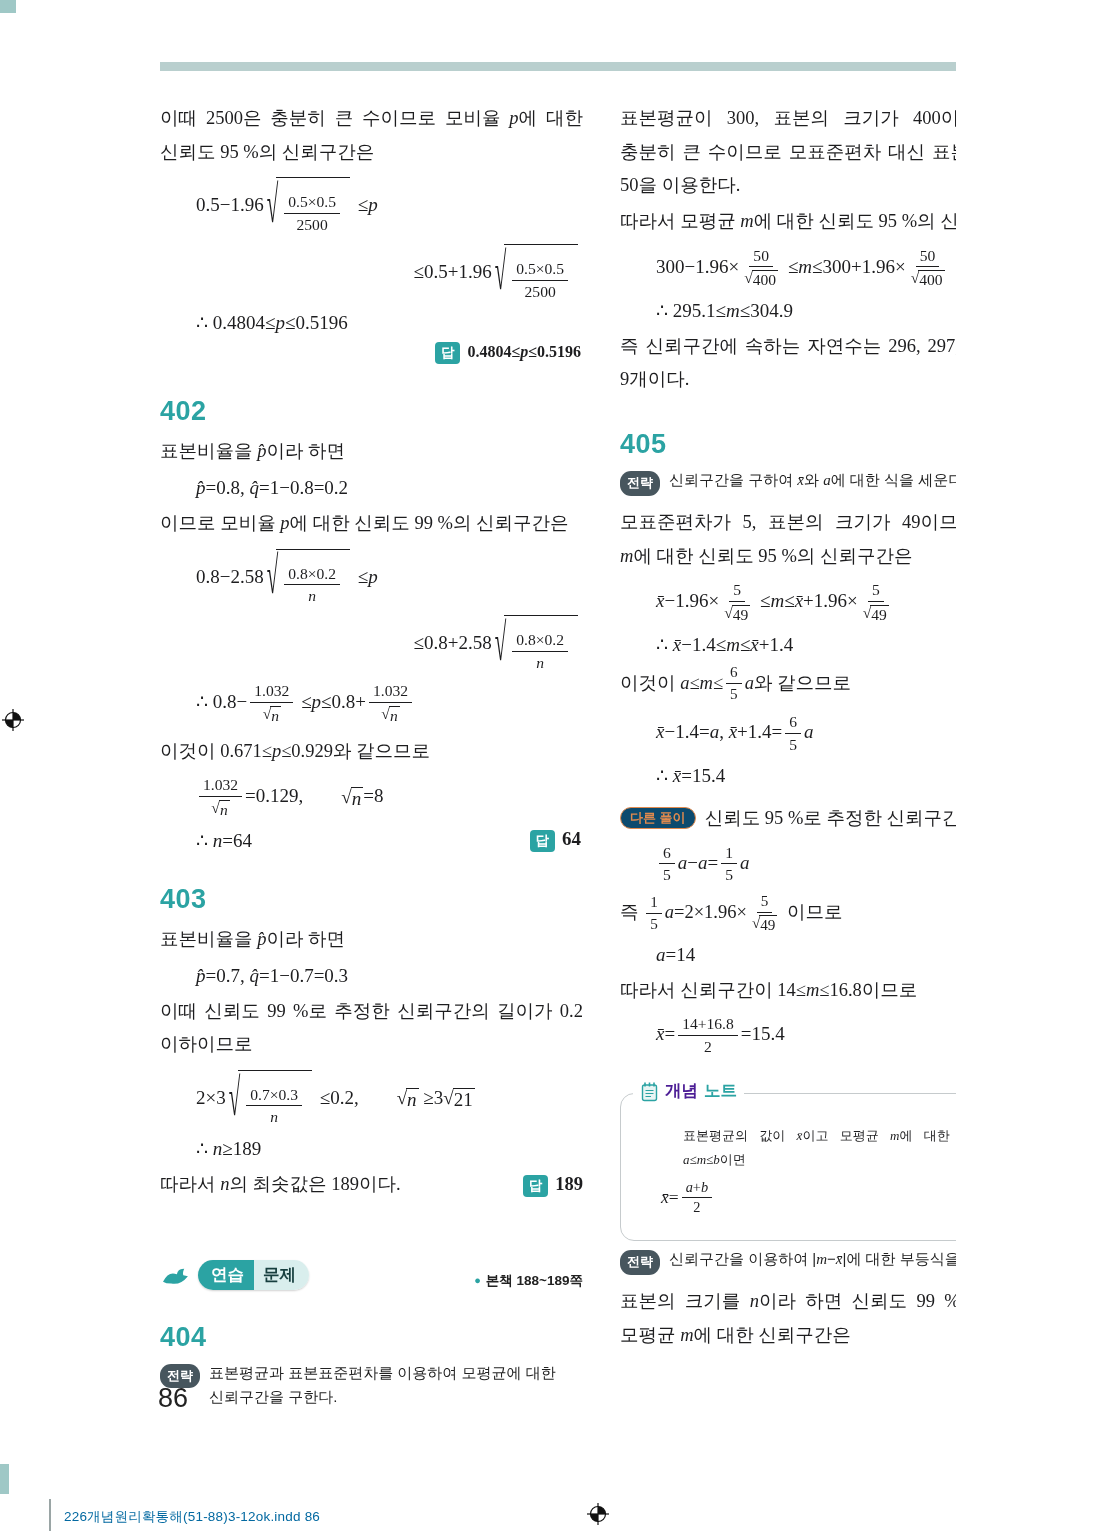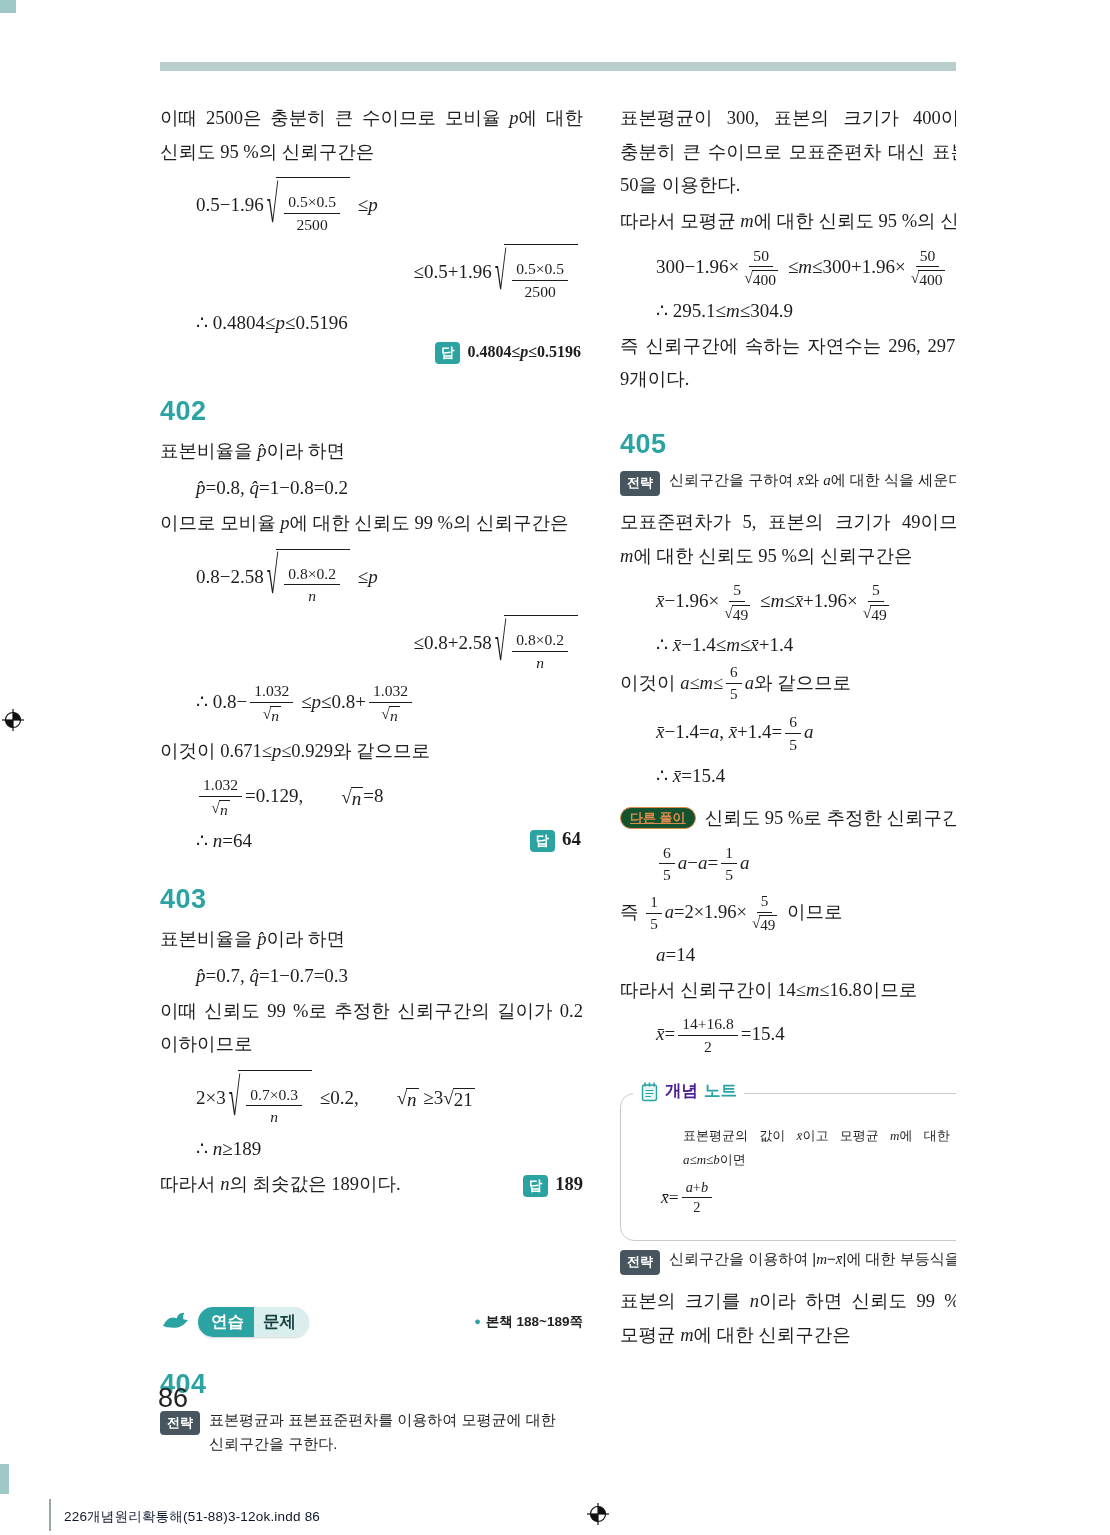--- a/index.html
+++ b/index.html
@@ -25,27 +25,27 @@
   .frow{display:flex;justify-content:space-between;align-items:center;padding-right:2px;}
   .hnum{font:700 27px "Liberation Sans","DejaVu Sans",sans-serif;color:var(--teal);margin:32px 0 8px;letter-spacing:.5px;}
 
   .badge-ans{display:inline-block;background:var(--teal);color:#fff;font:700 13.5px "Liberation Sans",sans-serif;padding:2px 6px;border-radius:4px;margin-right:7px;vertical-align:middle;}
   .ans-text{font-weight:700;}
   .ansline{text-align:right;margin:8px 2px 4px 0;}
   .ans-wrap{white-space:nowrap;}
   .ans-float{float:right;margin-left:12px;}
 
   .strategy{display:flex;gap:9px;font:15px/1.6 "Liberation Sans","DejaVu Sans",sans-serif;color:#222;margin:4px 0 10px;}
-  .badge-strategy{flex:0 0 auto;background:var(--strategy_bg);color:#fff;font-size:13px;font-weight:700;padding:2px 7px;border-radius:4px;height:fit-content;margin-top:3px;}
+  .badge-strategy{flex:0 0 auto;background:var(--strategy_bg);color:#fff;font-size:13px;font-weight:700;padding:2px 7px;border-radius:11px;height:fit-content;margin-top:3px;}
   .strategy-text{word-break:keep-all;}
 
   .altsol{margin-top:14px;}
-  .badge-alt{display:inline-block;border:1.3px solid var(--alt);color:var(--alt);border-radius:12px;padding:1px 9px;font:700 13px "Liberation Sans",sans-serif;margin-right:9px;vertical-align:2px;background:#14532d;white-space:nowrap;text-decoration:underline;}
-
-  .practice{display:flex;align-items:center;gap:8px;margin-top:105px;}
+  .badge-alt{display:inline-block;border:1.3px solid var(--alt);color:var(--alt);border-radius:12px;padding:1px 9px;font:700 13px "Liberation Sans",sans-serif;margin-right:9px;vertical-align:2px;background:#0c4a6e;white-space:nowrap;}
+
+  .practice{display:flex;align-items:flex-end;gap:8px;margin-top:58px;}
   .pr-pill{display:inline-flex;border-radius:15px;overflow:hidden;font:700 16.5px "Liberation Sans",sans-serif;box-shadow:0 1px 2px rgba(0,0,0,.18);}
   .pr-left{background:var(--teal);color:#fff;padding:4px 10px 4px 13px;}
   .pr-right{background:#d9eeed;color:#173f3f;padding:4px 13px 4px 9px;}
   .pr-ref{margin-left:auto;display:flex;align-items:center;gap:5px;font:700 13.5px "Liberation Sans",sans-serif;color:#222;}
   .pr-bullet{color:var(--teal);font-size:11px;line-height:1;}
 
   .note-box{position:relative;border:1.6px solid #c6cbcd;border-radius:14px;margin:36px 0 6px;padding:28px 16px 14px 18px;}
   .note-title{position:absolute;top:-14px;left:12px;background:#fff;padding:0 7px;display:flex;align-items:center;gap:6px;font:700 16.5px "Liberation Sans",sans-serif;}
   .nt-dark{color:#4c1d95;}
   .nt-teal{color:var(--teal);}
@@ -60,21 +60,21 @@
   .rt-sign{line-height:1.05;}
   .rt-bar{border-top:1.2px solid currentColor;padding:0 2px 0 1px;margin-left:-1px;line-height:1.2;}
 
   .sqrt{display:inline-flex;align-items:center;vertical-align:middle;margin:0 3px;}
   .sq-sign{display:inline-block;font-size:21px;transform:scaleY(2.5);transform-origin:50% 52%;margin-right:-2px;line-height:1;}
   .sq-body{display:inline-block;border-top:1.7px solid var(--ink);padding:15px 7px 1px 5px;}
 
   .vi{font-style:italic;font-family:"Liberation Serif","DejaVu Serif",serif;}
 
   .page-num{position:absolute;left:158px;top:1383px;font:400 27px "Liberation Sans","DejaVu Sans",sans-serif;color:#222;}
-  .footer-left{position:absolute;left:64px;top:1508px;font:13.5px "Liberation Sans",sans-serif;color:#0f172a;letter-spacing:.2px;}
+  .footer-left{position:absolute;left:64px;top:1508px;font:13.5px "Liberation Sans",sans-serif;color:#0369a1;letter-spacing:.2px;}
   .footer-right{position:absolute;left:1032px;top:1508px;font:13.5px "Liberation Sans",sans-serif;color:#b91c1c;width:78px;white-space:nowrap;overflow:hidden;}
   .regmark{position:absolute;}
   .regmark-left{left:1px;top:708px;}
   .regmark-bottom{left:586px;top:1502px;}
 </style>
 </head>
 <body>
 
 <div class="page">
   <div class="top-bar"></div>

